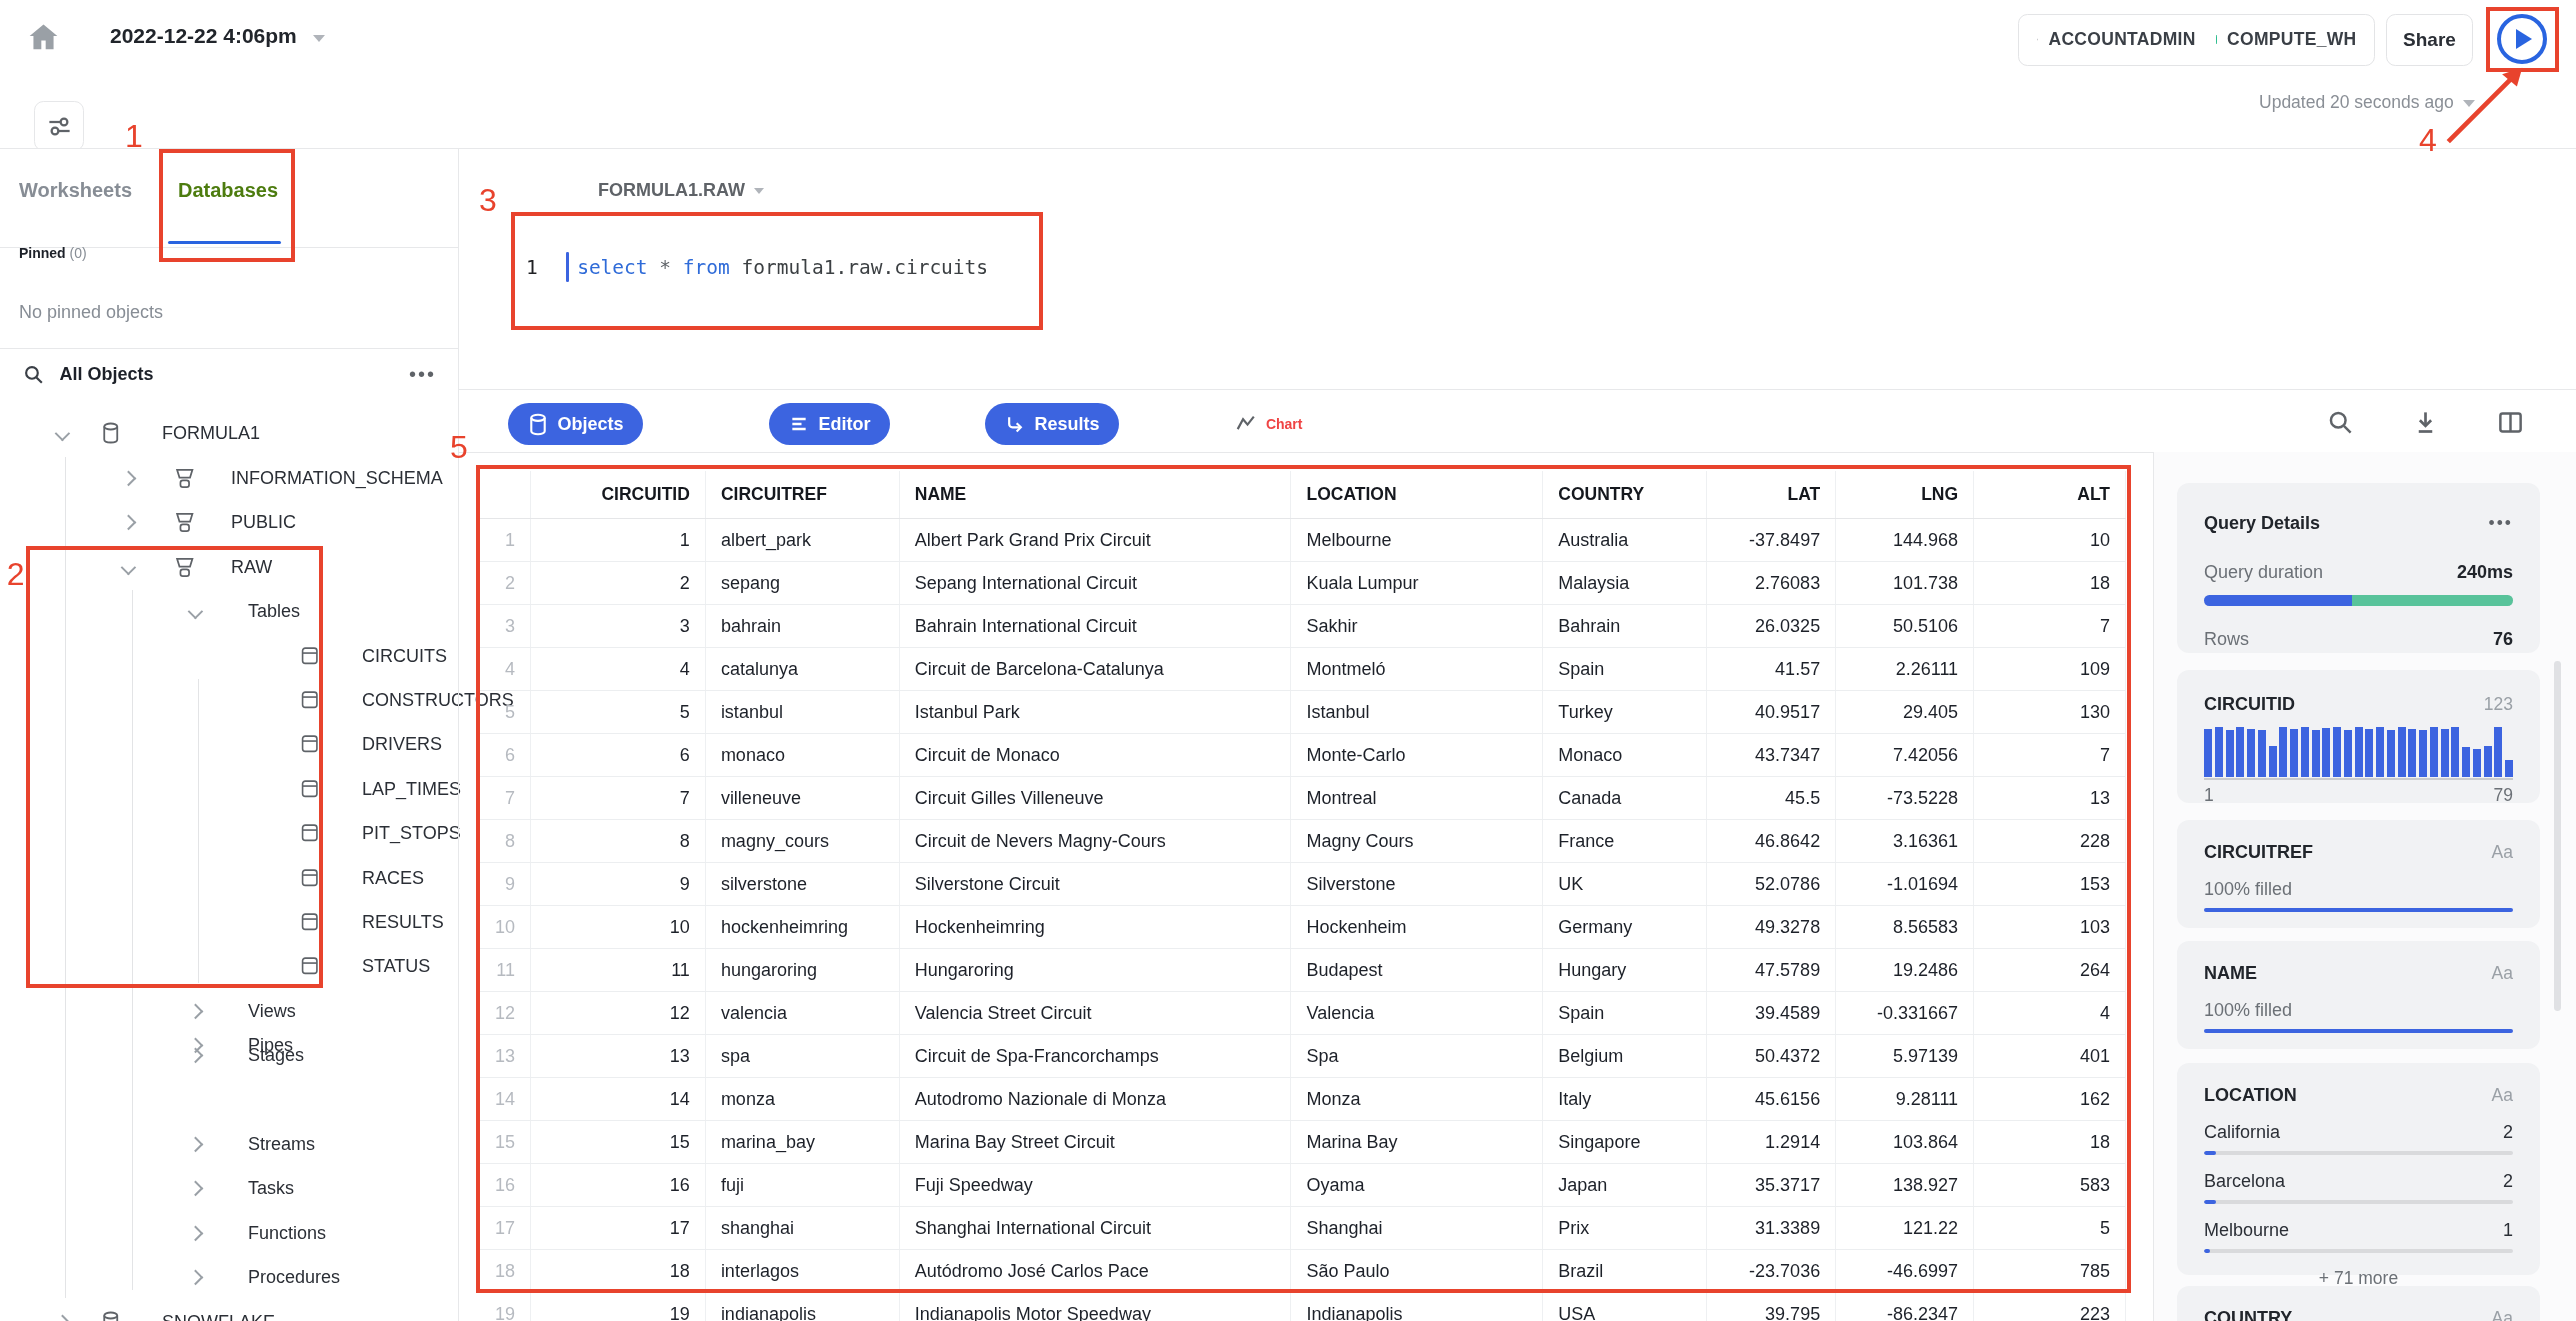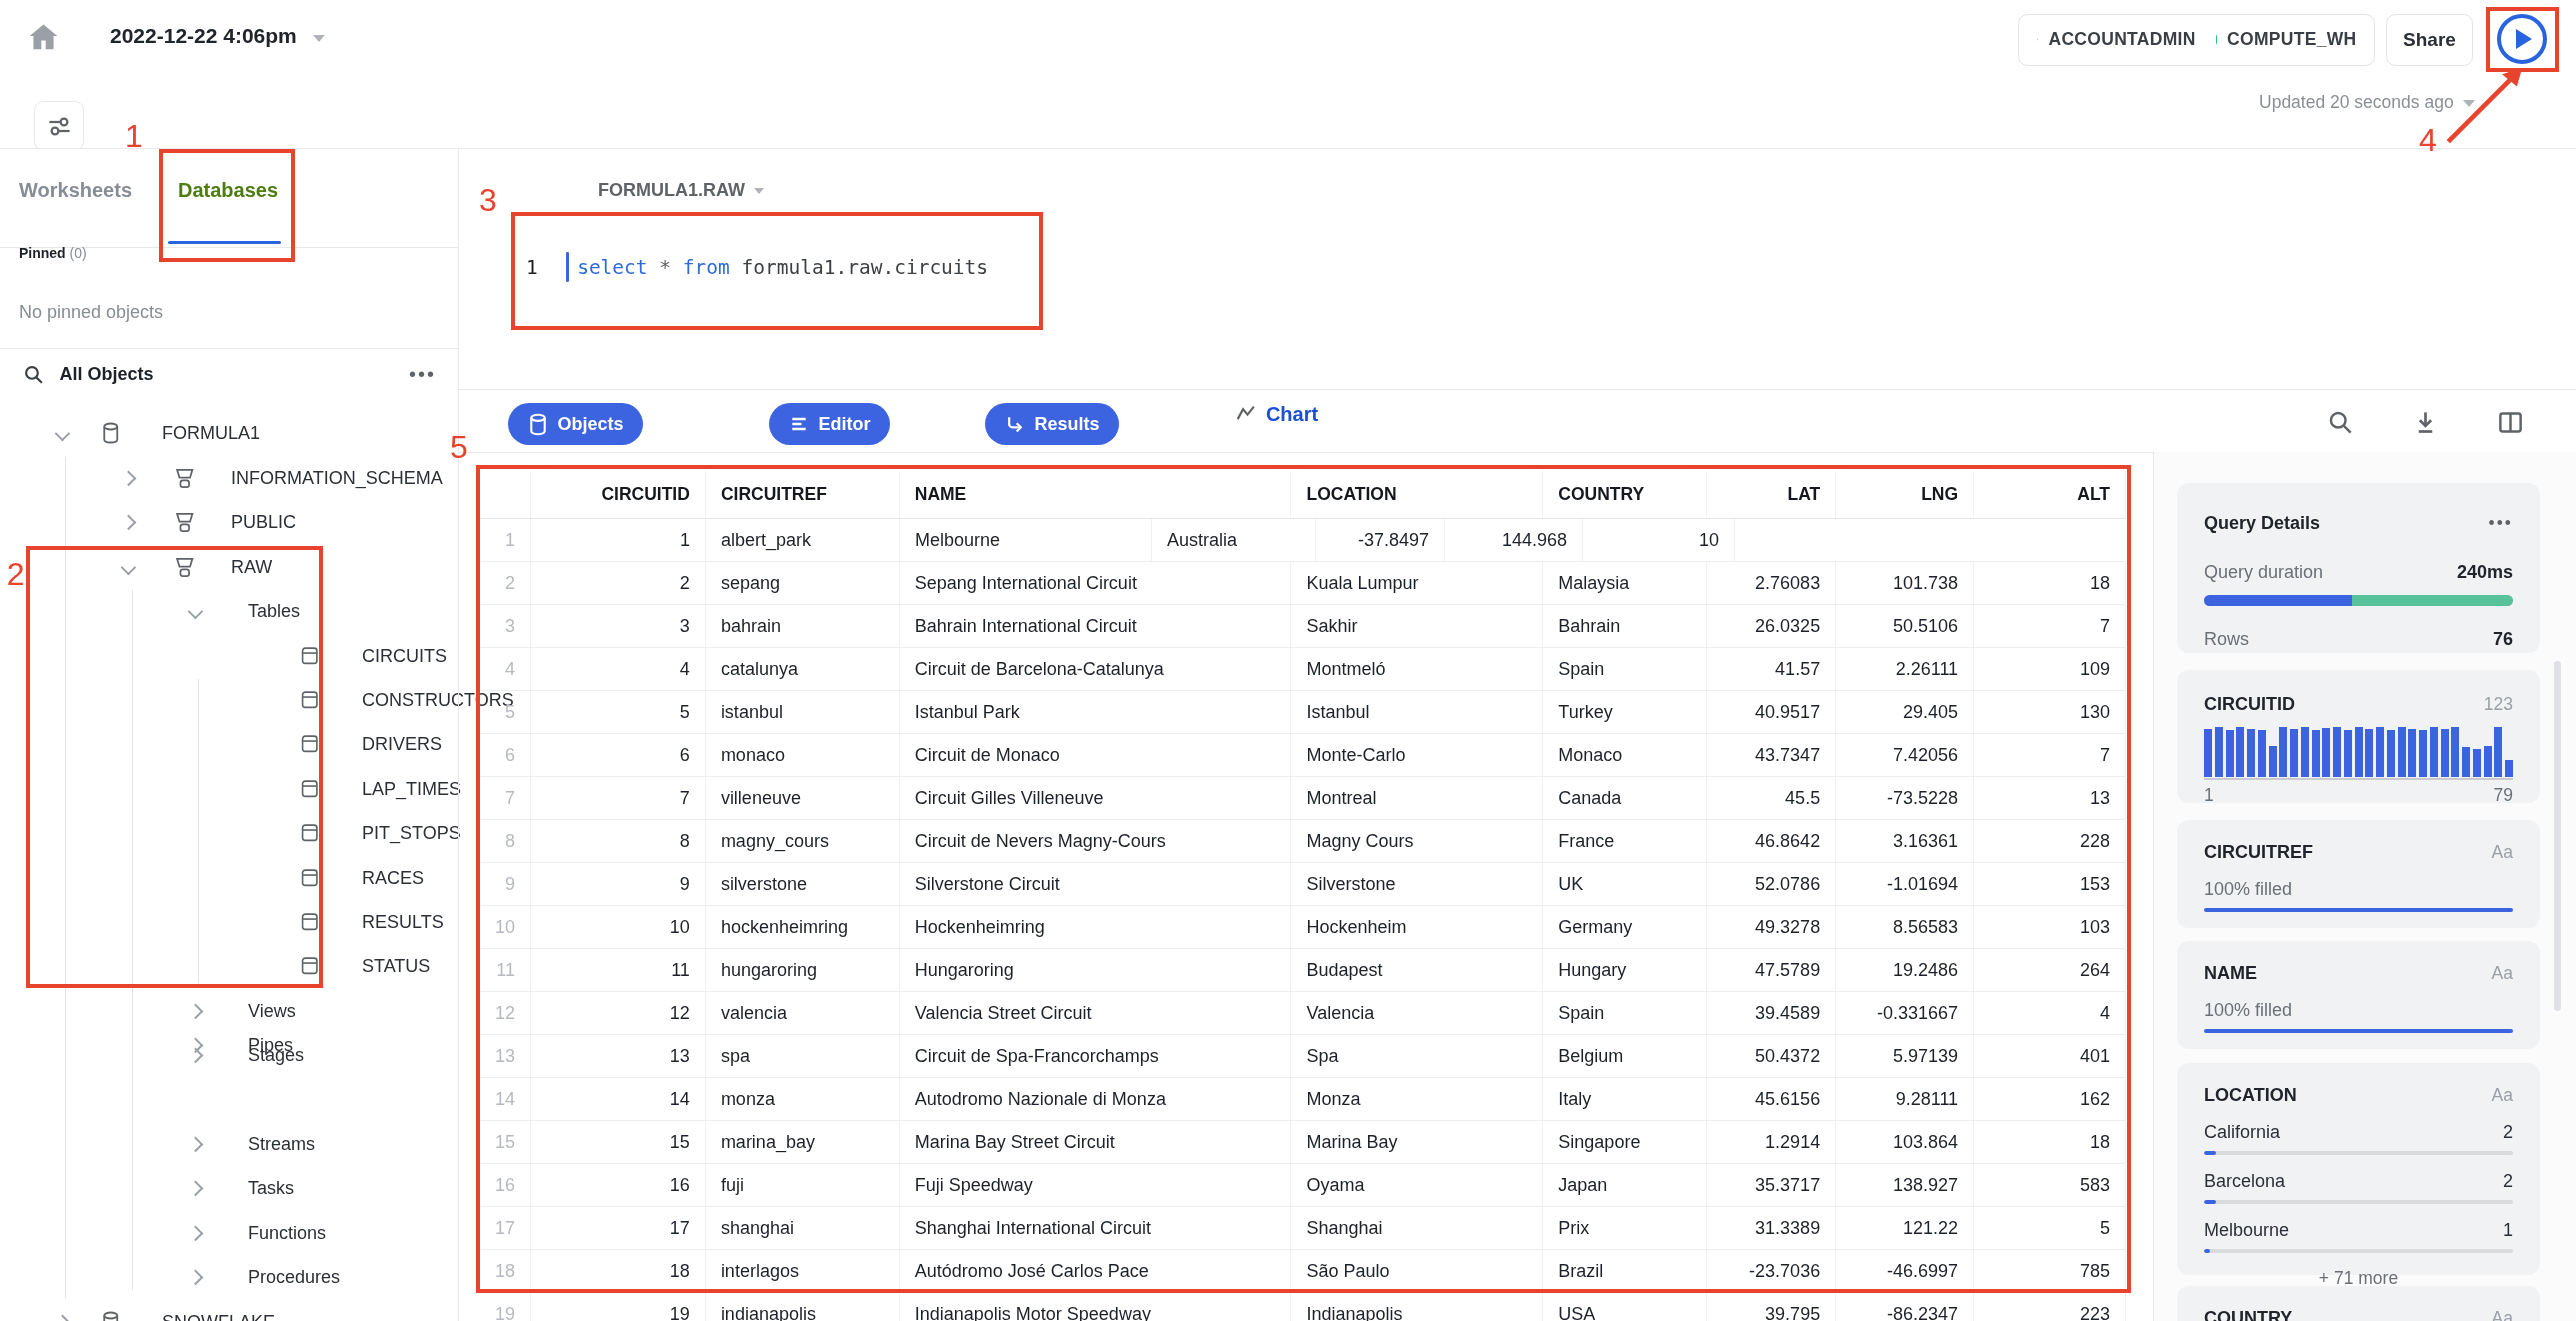--- a/index.html
+++ b/index.html
@@ -36,21 +36,21 @@
   .guide { position:absolute; width:1.3px; background:#e3e4e6; }
 
   
   .ws-tab { position:absolute; left:598px; top:180px; font-size:18px; font-weight:700; color:#5f6368; }
   .sql-line { position:absolute; left:526px; top:248px; height:38px; display:flex; align-items:center; font-family:"DejaVu Sans Mono","Liberation Mono",monospace; font-size:19.5px; }
   .sql-kw { color:#2f6bd8; } .sql-id { color:#3c4043; } .sql-op { color:#5f6368; }
   .cursor-bar { display:inline-block; width:3.4px; height:30px; background:#3b64e0; margin:0 8px 0 28px; border-radius:1.3px; }
 
   
   .pill { position:absolute; top:403px; height:42px; border-radius:21px; background:#3c64e0; color:#fff; display:flex; align-items:center; padding:0 20px; gap:9.4px; font-size:18px; font-weight:700; }
-  .chart-tab { position:absolute; top:403px; height:42px; display:flex; align-items:flex-start; gap:9.4px; font-size:20px; font-weight:700; color:#1d4ed8; }
+  .chart-tab { position:absolute; top:403px; height:42px; display:flex; align-items:center; gap:9.4px; font-size:14px; font-weight:700; color:#ef4444; }
   .tool-icons { position:absolute; top:409px; right:52px; display:flex; gap:58px; }
 
   
   #results { position:absolute; left:476px; top:471px; width:1650px; height:851px; overflow:hidden; font-size:18px; }
   .t-header { display:flex; height:48px; border-bottom:1.3px solid #e5e6e8; background:#fff; font-weight:700; color:#15181e; font-size:17.5px; }
   .t-row { display:flex; height:43px; border-bottom:1.3px solid #eceef0; }
   .t-cell { display:flex; align-items:center; padding:0 15px; border-right:1.3px solid #eef0f2; overflow:hidden; white-space:nowrap; }
   .t-cell.num { justify-content:flex-end; }
   .rownum { color:#b6bac0; }
 
@@ -360,20 +360,21 @@
         <div class="t-cell" style="width: 252px;">LOCATION</div>
         <div class="t-cell" style="width: 164px;">COUNTRY</div>
         <div class="t-cell num" style="width: 129px;">LAT</div>
         <div class="t-cell num" style="width: 138px;">LNG</div>
         <div class="t-cell num" style="width: 152px;">ALT</div>
       </div>
       <div class="t-row">
         <div class="t-cell num rownum" style="width: 55px;">1</div>
         <div class="t-cell num" style="width: 175px;">1</div>
         <div class="t-cell" style="width: 194px;">albert_park</div>
+        <div class="t-cell" style="width: 392px;">Albert Park Grand Prix Circuit</div>
         <div class="t-cell" style="width: 252px;">Melbourne</div>
         <div class="t-cell" style="width: 164px;">Australia</div>
         <div class="t-cell num" style="width: 129px;">-37.8497</div>
         <div class="t-cell num" style="width: 138px;">144.968</div>
         <div class="t-cell num" style="width: 152px;">10</div>
       </div>
       <div class="t-row">
         <div class="t-cell num rownum" style="width: 55px;">2</div>
         <div class="t-cell num" style="width: 175px;">2</div>
         <div class="t-cell" style="width: 194px;">sepang</div>

